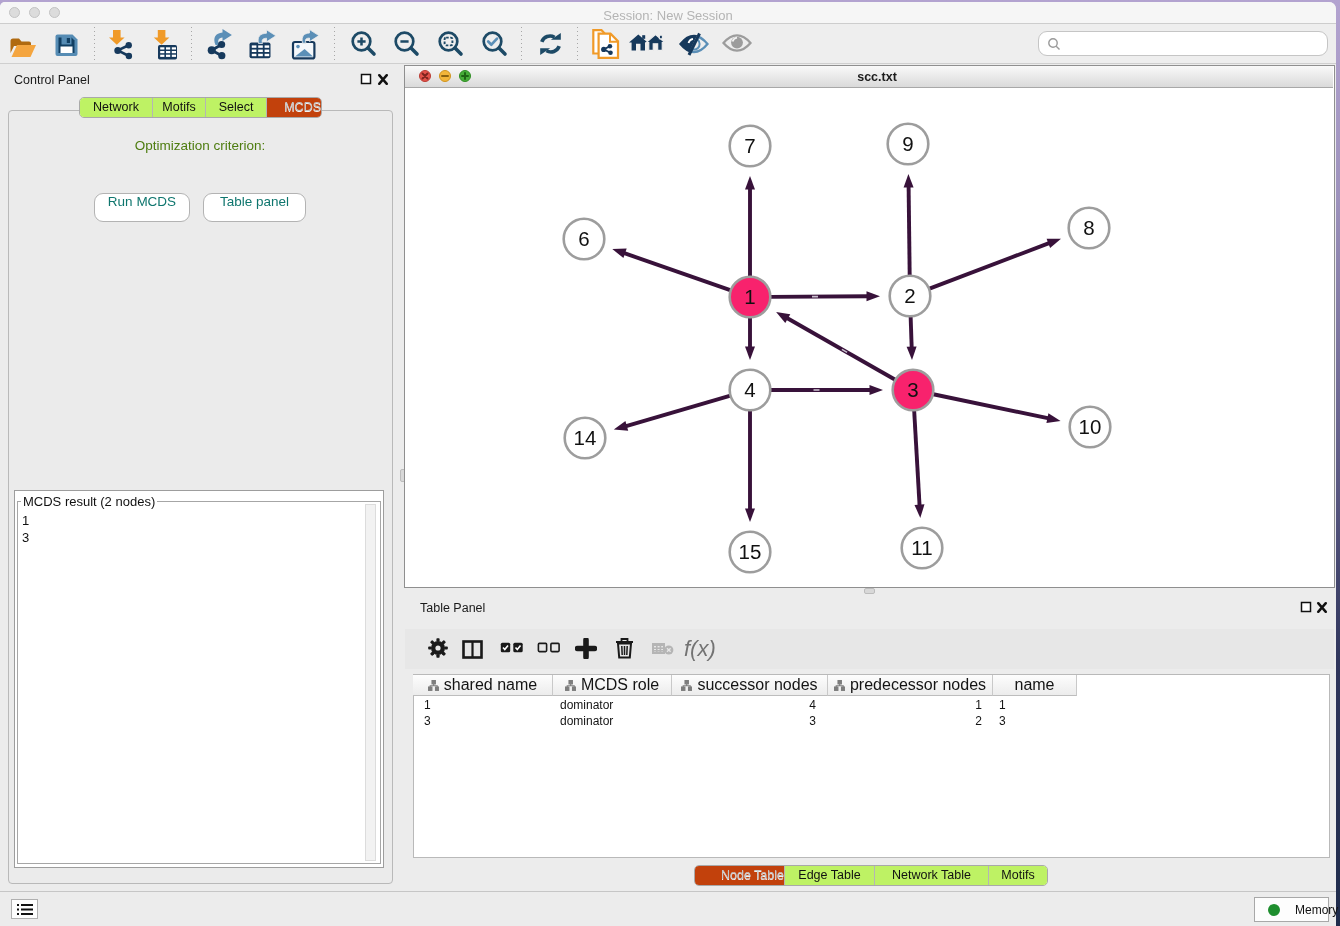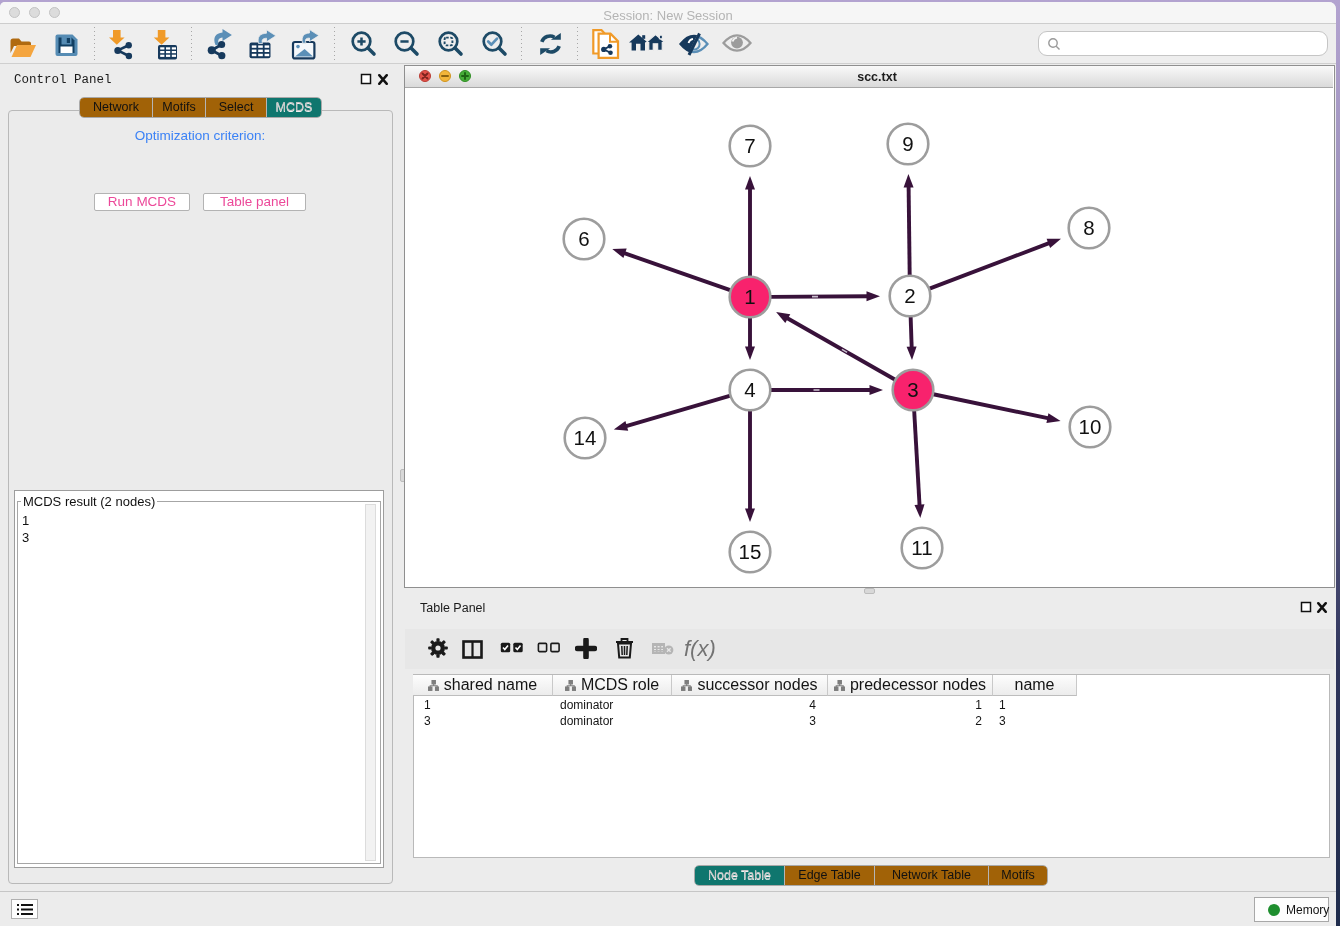--- a/index.html
+++ b/index.html
@@ -8,29 +8,29 @@
 #screen{position:relative;width:1340px;height:926px;}
 .abs{position:absolute;}
 #win{left:0;top:2px;width:1336px;height:924px;background:#ececec;border-radius:5px 7px 0 0;}
 #titlebar{left:0;top:2px;width:1336px;height:21px;background:#f6f6f6;border-bottom:1px solid #cdcdcd;border-radius:5px 7px 0 0;}
 .tl{border-radius:50%;width:11px;height:11px;top:7px;background:#dcdcdc;border:1px solid #c3c3c3;box-sizing:border-box;}
 #wtitle{top:8px;left:0;width:1336px;text-align:center;font-size:13px;color:#b4b4b4;}
 #toolbar{left:0;top:24px;width:1336px;height:39px;background:#eeeeee;border-bottom:1px solid #cfcfcf;}
 .tsep{top:27px;width:1px;height:33px;background-image:linear-gradient(#a7a7a7 33%,rgba(0,0,0,0) 0%);background-size:1px 4px;}
 #search{left:1038px;top:31px;width:290px;height:25px;background:#fff;border:1px solid #c5c5c5;border-radius:9px;box-sizing:border-box;}
 
-#cphead{left:14px;top:73px;font-size:12.5px;color:#1a1a1a;font-family:Liberation Mono, monospace;}
+#cphead{left:14px;top:73px;font-size:12.5px;color:#1a1a1a;}
 #cpbox{left:8px;top:110px;width:383px;height:772px;border:1px solid #b9b9b9;border-radius:4px;background:#ebebeb;}
 .tabrow{display:flex;height:19px;border:1px solid #a9a9a9;border-radius:5px;overflow:hidden;background:#fff;}
-.tabrow div{font-size:12.5px;color:#111;text-align:center;line-height:19px;border-right:1px solid #b5b5b5;background:#a16207;}
+.tabrow div{font-size:12.5px;color:#111;text-align:center;line-height:19px;border-right:1px solid #b5b5b5;background:#bef264;}
 .tabrow div:last-child{border-right:none;}
-.tabrow div.sel{background:#0f766e;color:#c6c6c6;text-shadow:0 1px 0 #f2f2f2;}
-#optlabel{left:9px;top:128px;width:382px;text-align:center;font-size:13.5px;color:#3b82f6;}
+.tabrow div.sel{background:#c2410c;color:#c6c6c6;text-shadow:0 1px 0 #f2f2f2;text-align:right;}
+#optlabel{left:9px;top:138px;width:382px;text-align:center;font-size:13.5px;color:#4d7c0f;}
 #optsel{left:44px;top:160px;width:311px;height:19px;background:#fff;border:1px solid #b9b9b9;border-radius:4px;box-sizing:border-box;font-size:13.5px;color:#141414;line-height:17px;padding-left:13px;}
-.btn{height:18px;background:#fff;border:1px solid #b3b3b3;border-radius:2px;box-sizing:border-box;font-size:13.5px;color:#ec4899;text-align:center;line-height:16px;}
+.btn{height:29px;background:#fff;border:1px solid #b3b3b3;border-radius:9px;box-sizing:border-box;font-size:13.5px;color:#0f766e;text-align:center;line-height:16px;}
 #resultpane{left:14px;top:490px;width:370px;height:378px;background:#fff;border:1px solid #9d9d9d;box-sizing:border-box;}
 #fieldset{left:17px;top:501px;width:364px;height:363px;border:1px solid #a6a6a6;box-sizing:border-box;}
 #legend{left:21px;top:494px;background:#fff;font-size:13px;color:#111;padding:0 2px;}
 #rscroll{left:365px;top:504px;width:11px;height:357px;background:#f2f2f2;border:1px solid #dcdcdc;box-sizing:border-box;}
 .grip{background:#d8d8d8;border:1px solid #bcbcbc;border-radius:2px;box-sizing:border-box;}
 
 #netframe{left:404px;top:65px;width:931px;height:523px;border:1px solid #8f8f8f;box-sizing:border-box;background:#fff;}
 #nettitle{left:0;top:0;width:928px;height:21px;background:linear-gradient(#f9f9f9,#dadada);border-bottom:1px solid #a8a8a8;}
 .fl{border-radius:50%;width:12px;height:12px;top:4px;box-sizing:border-box;}
 #netname{top:4px;left:8px;width:928px;text-align:center;font-size:12.5px;font-weight:bold;color:#1c1c1c;}
@@ -402,15 +402,15 @@
           <rect x="0" y="4.5" width="2" height="2"></rect>
           <rect x="0" y="9" width="2" height="2"></rect>
           <rect x="4" y="0" width="12" height="2"></rect>
           <rect x="4" y="4.5" width="12" height="2"></rect>
           <rect x="4" y="9" width="12" height="2"></rect>
         </g>
       </svg>
     </div>
 <div id="membtn" class="abs">
       <span style="position:absolute;left:13px;top:6px;width:12px;height:12px;border-radius:50%;background:#1e8e2e"></span>
-      <span style="position:absolute;left:31px;top:5px">Memory</span>
+      <span style="position:absolute;left:40px;top:5px">Memory</span>
     </div>
 </div>
 
 </body></html>

